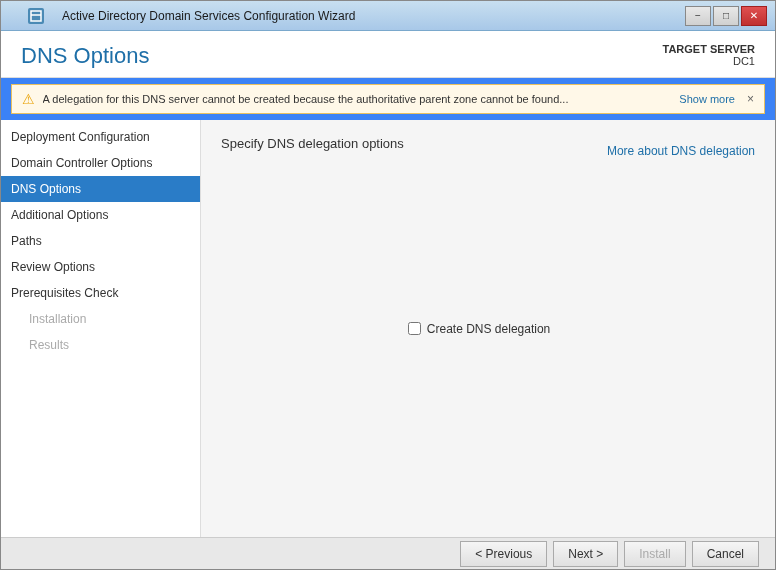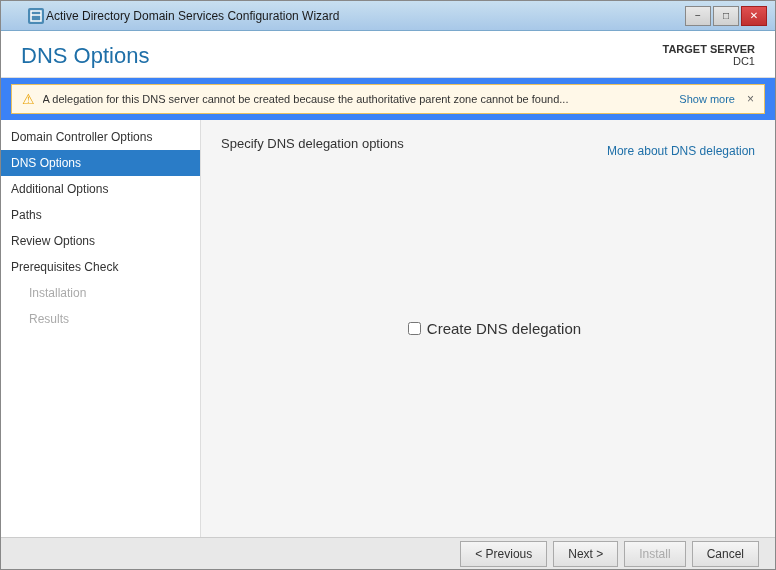--- a/index.html
+++ b/index.html
@@ -28,21 +28,21 @@
       height: 30px;
       display: flex;
       align-items: center;
       justify-content: space-between;
       padding: 0 8px;
       border-bottom: 1px solid #7aa8cc;
     }
     .title-bar-left {
       display: flex;
       align-items: center;
-      gap: 2px;
+      gap: 18px;
       padding-left: 19px;
     }
     .title-bar-icon {
       width: 16px;
       height: 16px;
       background: #4a8ab5;
       border-radius: 2px;
       display: flex;
       align-items: center;
       justify-content: center;
@@ -187,21 +187,21 @@
       gap: 6px;
       margin-left: 4px;
     }
     .checkbox-input {
       width: 13px;
       height: 13px;
       cursor: pointer;
       accent-color: #2a7cc7;
     }
     .checkbox-label {
-      font-size: 15px;
+      font-size: 12px;
       color: #333;
     }
     .main-spacer {
       flex: 1;
     }
     .link-section {
       margin-top: 8px;
     }
     .info-link {
       color: #1e6fa8;
@@ -271,20 +271,21 @@
     <div class="warning-bar">
       <span class="warning-icon">⚠</span>
       <span class="warning-text">A delegation for this DNS server cannot be created because the authoritative parent zone cannot be found...</span>
       <a class="show-more-link">Show more</a>
       <span class="warning-close">×</span>
     </div>
 
     <div class="main-body">
 
       <div class="sidebar">
+        <div class="sidebar-item">Deployment Configuration</div>
         <div class="sidebar-item">Domain Controller Options</div>
         <div class="sidebar-item active">DNS Options</div>
         <div class="sidebar-item">Additional Options</div>
         <div class="sidebar-item">Paths</div>
         <div class="sidebar-item">Review Options</div>
         <div class="sidebar-item">Prerequisites Check</div>
         <div class="sidebar-item disabled">Installation</div>
         <div class="sidebar-item disabled">Results</div>
       </div>
 

